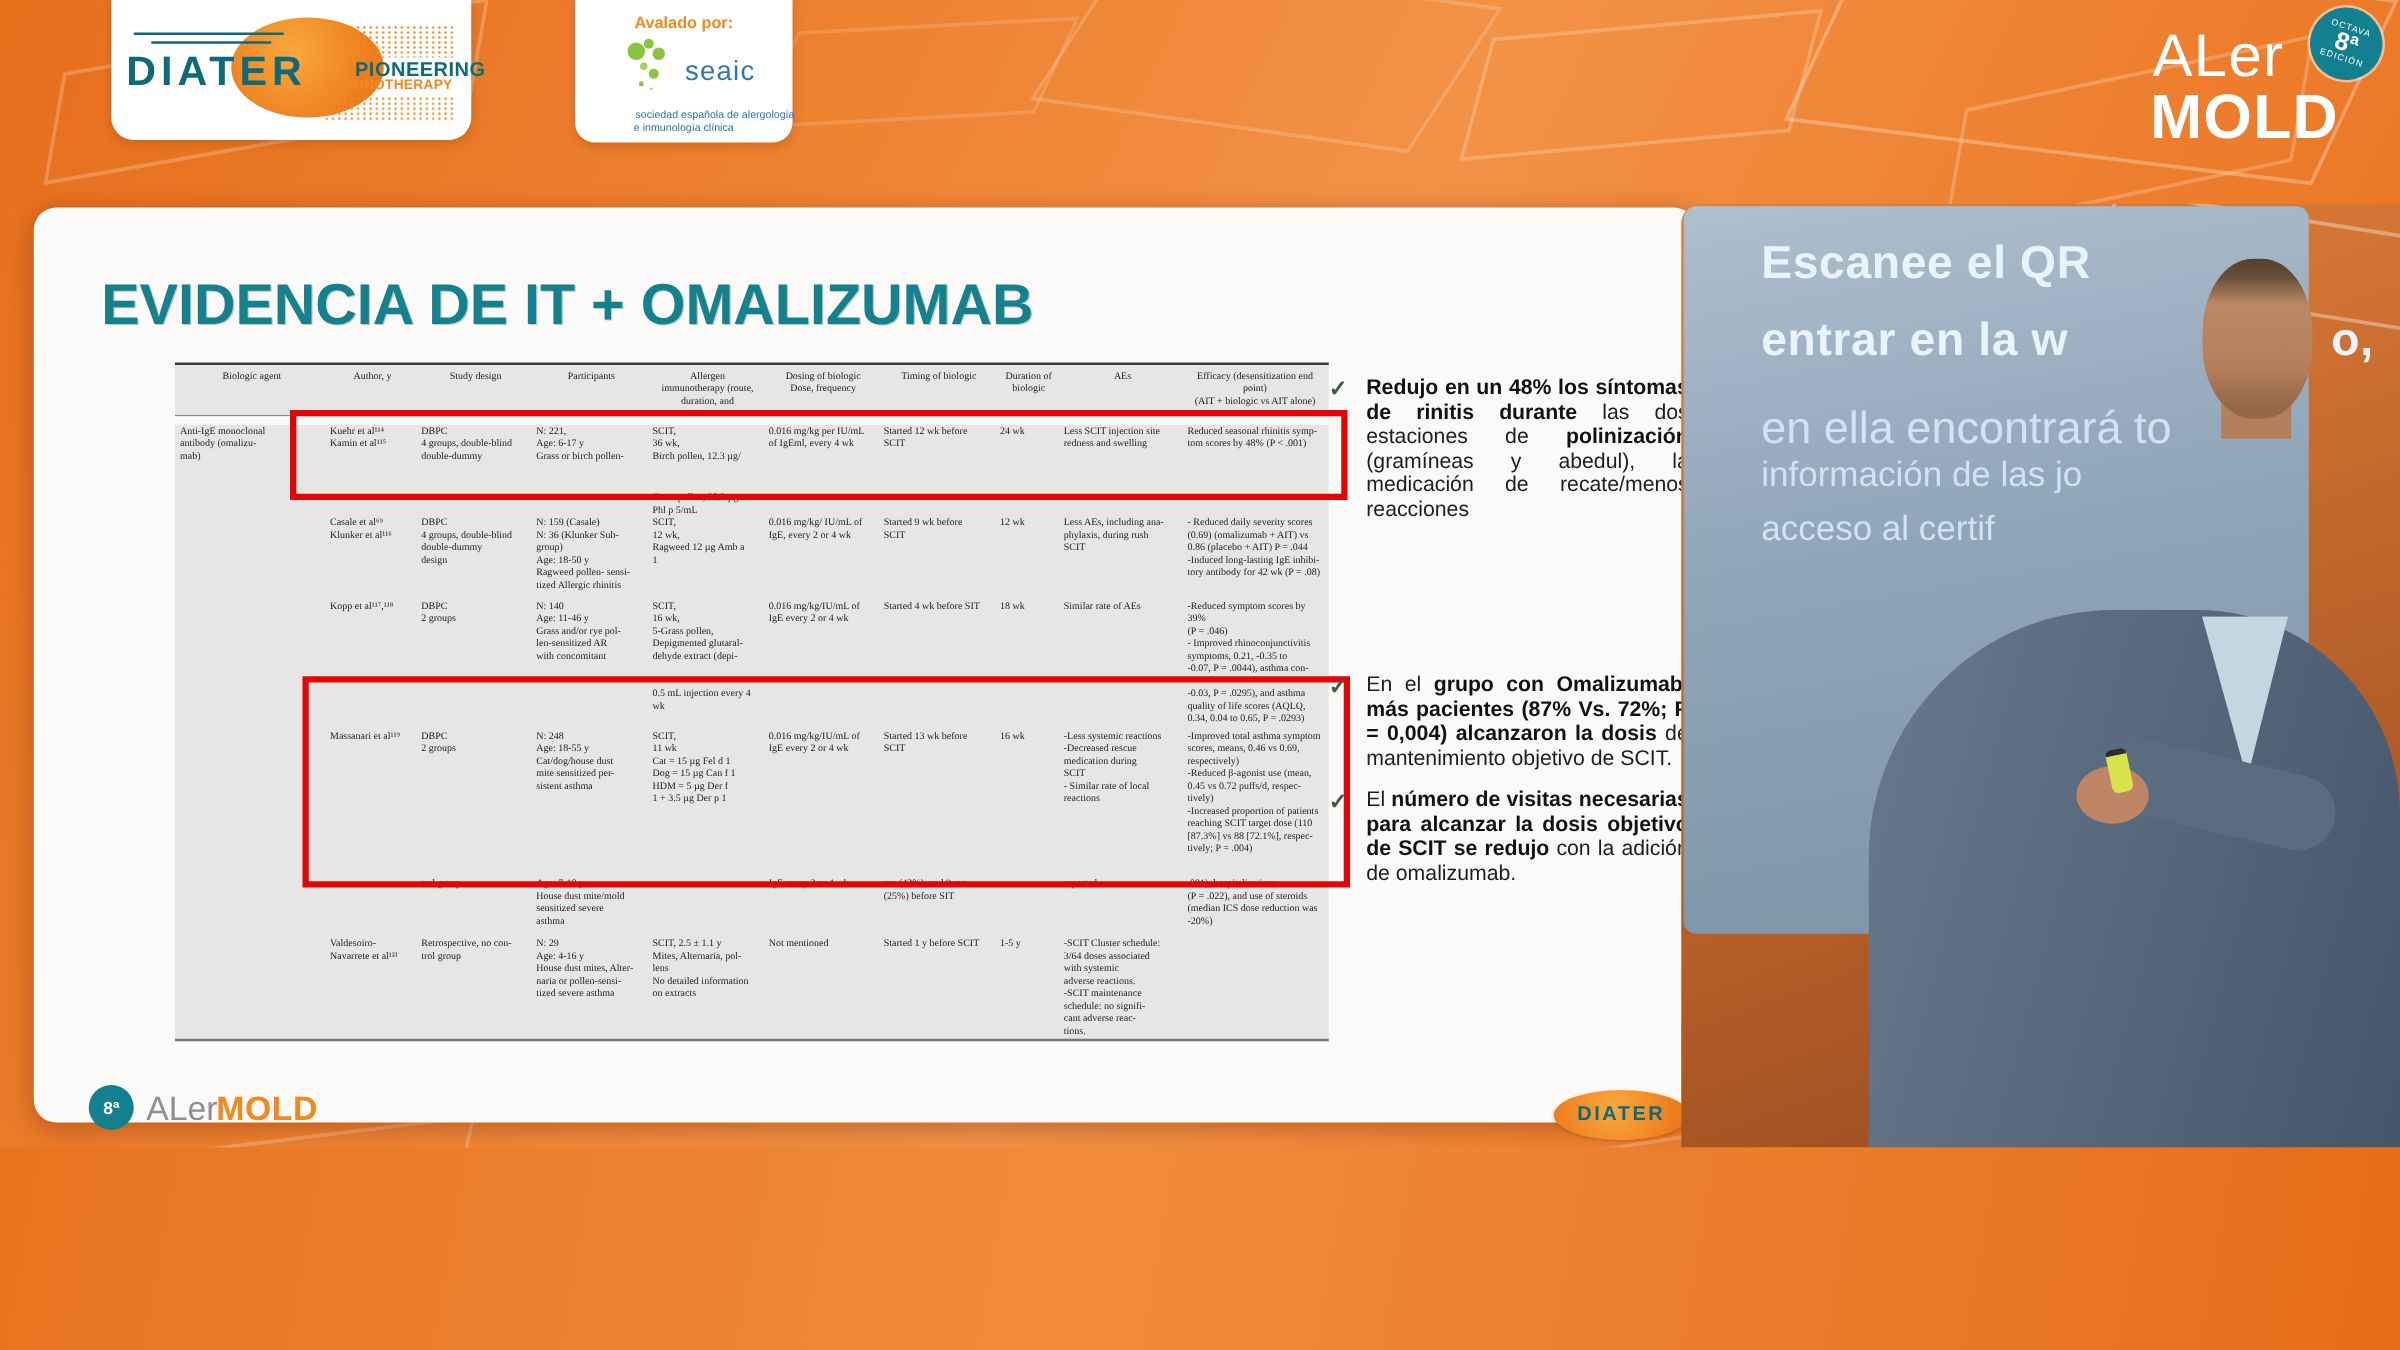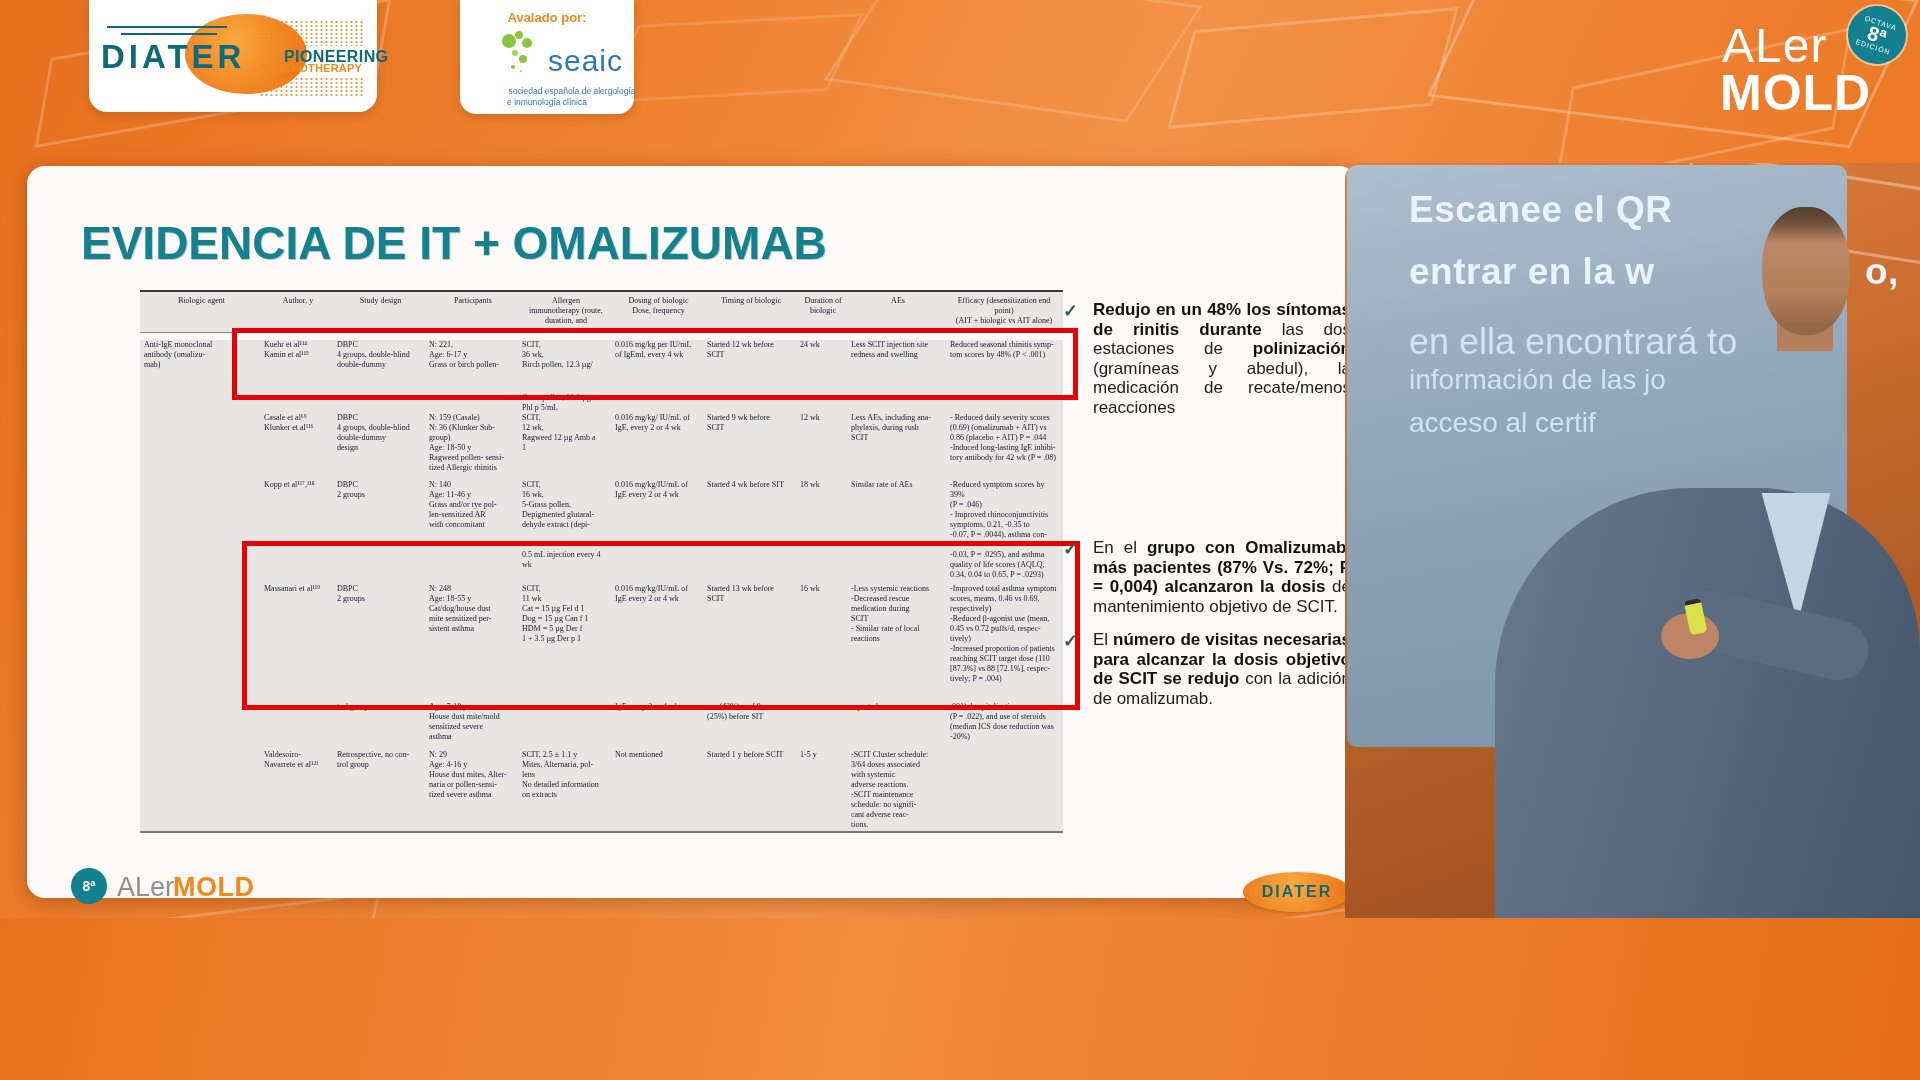--- a/index.html
+++ b/index.html
@@ -36,21 +36,21 @@
   .dots{position:absolute;background-image:radial-gradient(#f08a1e 1px,transparent 1.3px);background-size:5px 4px;opacity:.9;}
   #dd1{left:170px;top:20px;width:104px;height:26px;}
   #dd2{left:170px;top:77px;width:104px;height:20px;}
   #diater-tag1{left:172px;top:48px;font-size:16px;font-weight:bold;color:#0e6a78;letter-spacing:.4px;margin-left:23px;}
   #diater-tag2{left:172px;top:62px;font-size:11px;font-weight:bold;color:#f08a1e;letter-spacing:.2px;}
 
   #seaic-card{left:447px;top:0;width:174px;height:114px;background:#fff;border-radius:0 0 16px 16px;box-shadow:0 3px 8px rgba(120,50,0,.25);margin-left:13px;}
   #avalado{left:0;top:10px;width:174px;text-align:center;font-size:13px;font-weight:bold;color:#f08a1e;}
   #gecko{left:42px;top:34px;width:14px;height:14px;border-radius:50%;background:#8bc53f;
     box-shadow:10px -6px 0 -3px #8bc53f,18px 2px 0 -2px #8bc53f,6px 12px 0 -4px #a6d35f,14px 18px 0 -3px #8bc53f,4px 26px 0 -5px #8bc53f,12px 30px 0 -6px #a6d35f;}
-  #seaic-name{left:88px;top:44px;font-size:30px;color:#2e75b5;letter-spacing:1px;}
+  #seaic-name{left:88px;top:44px;font-size:22px;color:#2e75b5;letter-spacing:1px;}
   #seaic-sub1{left:0;top:86px;width:174px;text-align:center;font-size:8.5px;color:#2e75b5;padding-left:25px;}
   #seaic-sub2{left:0;top:97px;width:174px;text-align:center;font-size:8.5px;color:#2e75b5;}
 
   #alermold-top{left:1700px;top:10px;width:220px;height:120px;color:#fff;}
   #am-l1{position:absolute;left:22px;top:8px;font-size:48px;font-weight:300;letter-spacing:1px;}
   #am-l2{position:absolute;left:20px;top:54px;font-size:50px;font-weight:bold;letter-spacing:1px;}
   #am-badge{position:absolute;left:148px;top:-4px;width:58px;height:58px;border-radius:50%;background:#12808f;transform:rotate(18deg);
     display:flex;flex-direction:column;align-items:center;justify-content:center;box-shadow:0 0 0 2px rgba(255,255,255,.5);}
   #am-badge .tiny{font-size:7px;letter-spacing:1px;}
   #am-badge .num{font-size:20px;font-weight:bold;line-height:18px;}

